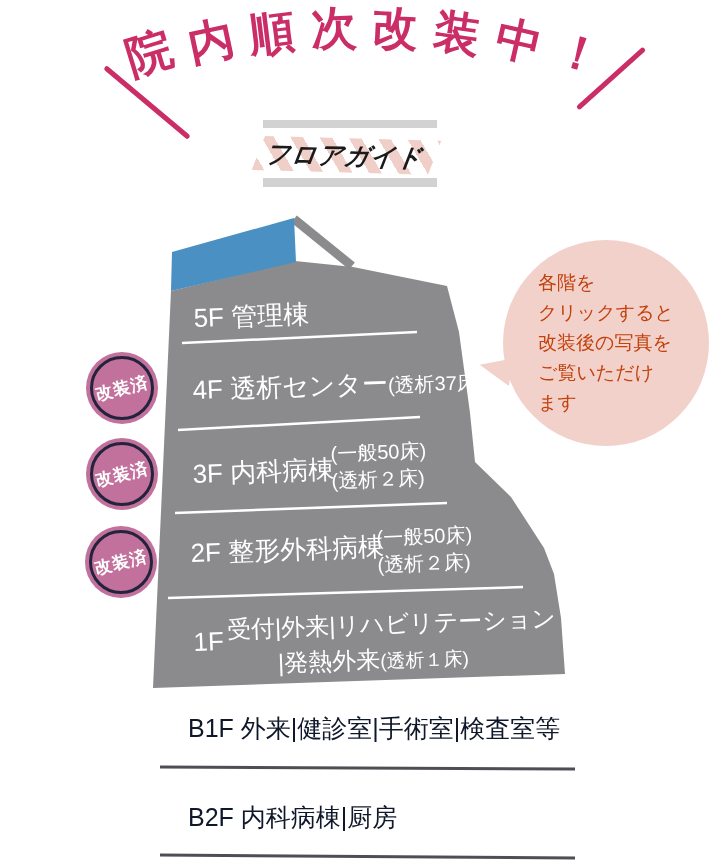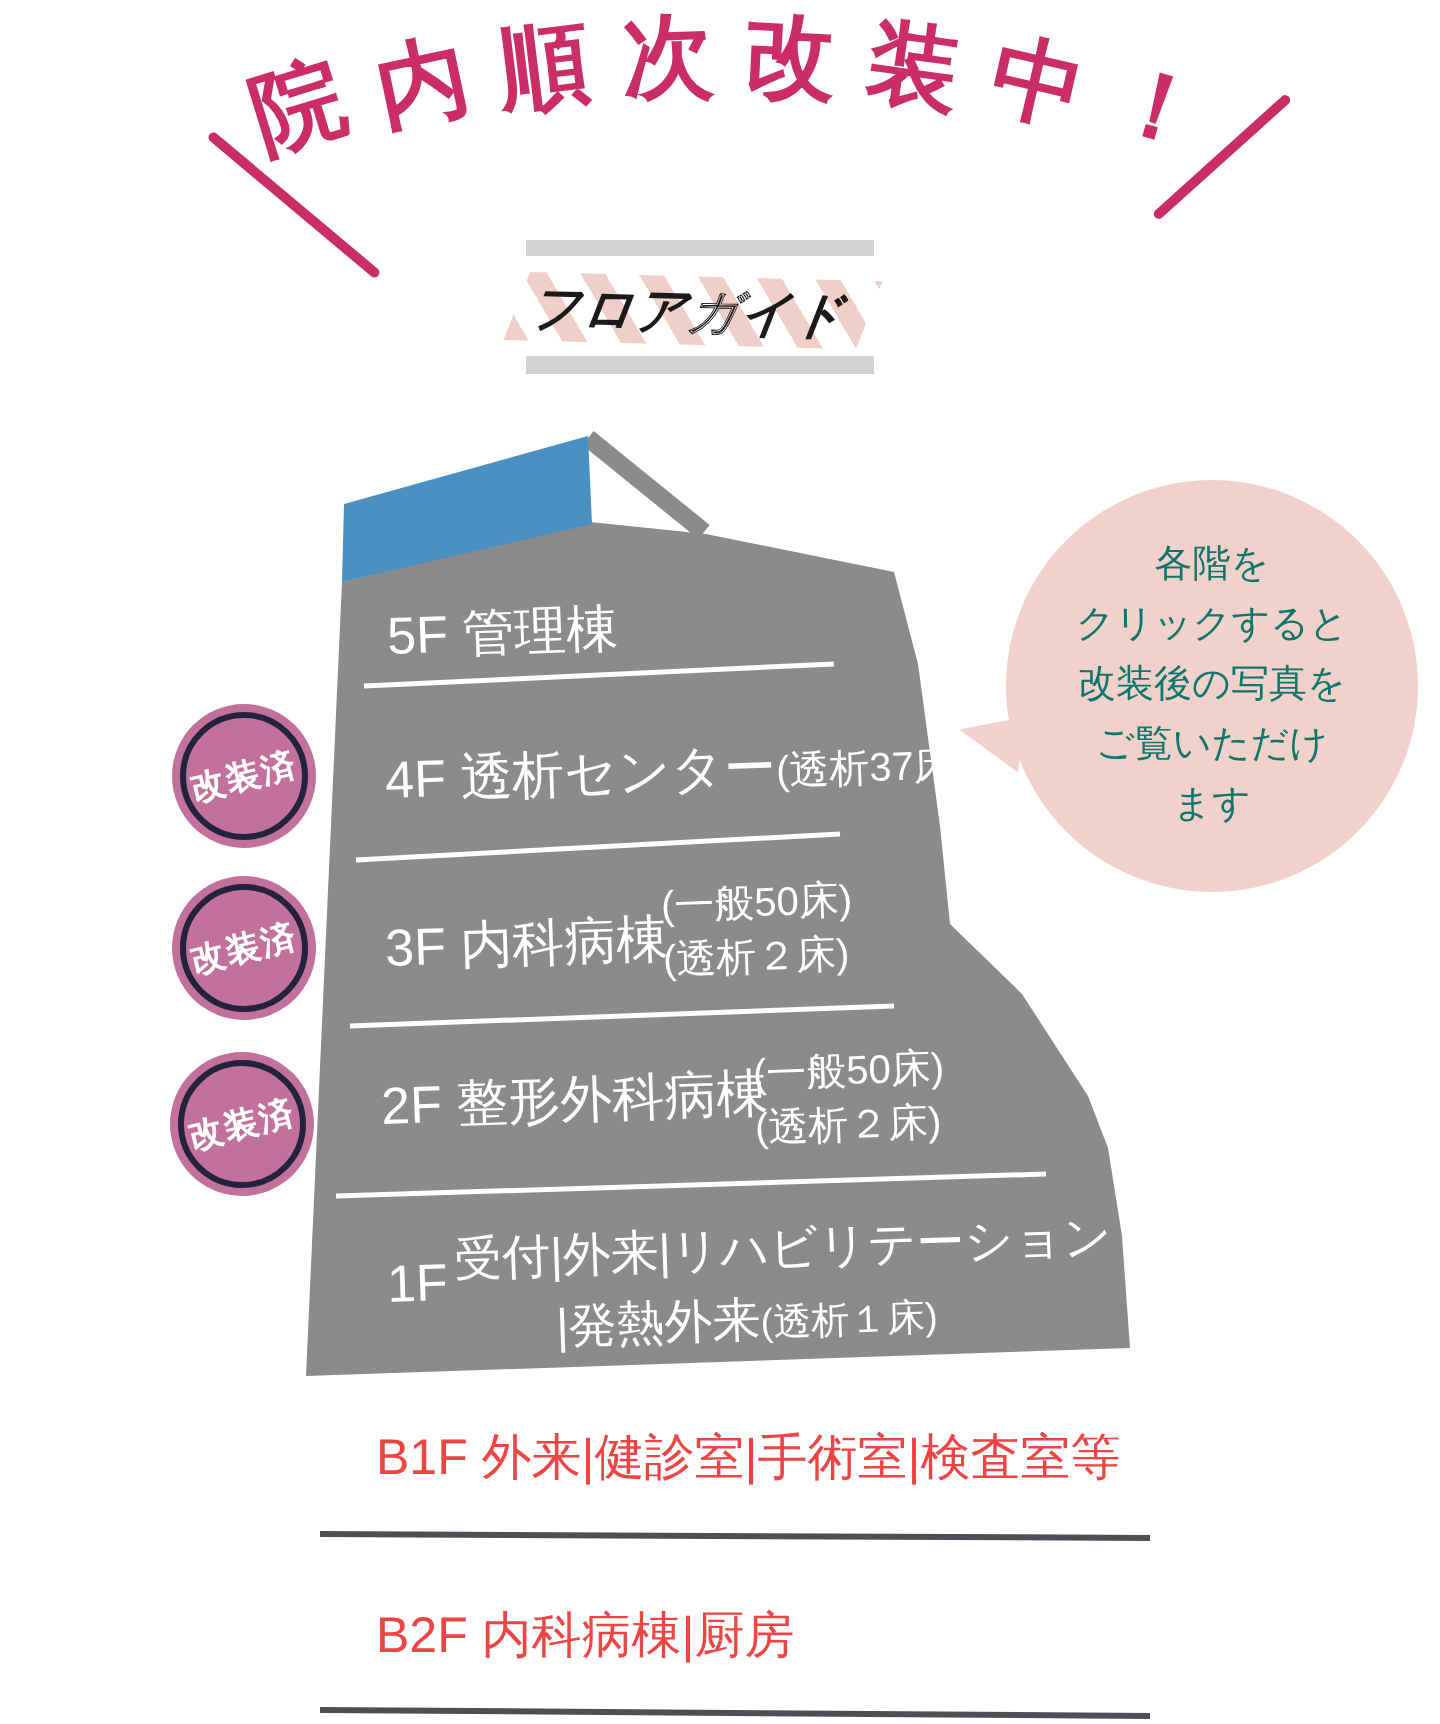--- a/index.html
+++ b/index.html
@@ -34,41 +34,41 @@
   
   .bsvg{position:absolute;left:0;top:0;}
   
   .floor{position:absolute;color:#ffffff;transform:rotate(-2deg);transform-origin:left top;white-space:nowrap;}
   .floor .main{font-size:26px;}
   .floor .sub{font-size:20px;}
   .notes{position:absolute;color:#ffffff;font-size:20px;line-height:27px;transform:rotate(-2deg);white-space:nowrap;}
   .f1line{position:absolute;color:#ffffff;font-size:24px;transform:rotate(-2deg);white-space:nowrap;}
   .f1line .sub{font-size:19px;}
   
-  .basement{position:absolute;color:#ef4444;font-size:25px;white-space:nowrap;}
+  .basement{position:absolute;color:#0f172a;font-size:25px;white-space:nowrap;}
   
   .badge{
     position:absolute;width:72px;height:72px;border-radius:50%;
     background:#c2709c;display:flex;align-items:center;justify-content:center;
   }
   .badge .ring{
     position:absolute;left:4px;top:4px;right:4px;bottom:4px;
     border:3px solid #23233b;border-radius:50%;
   }
   .badge .lbl{
     position:relative;color:#ffffff;font-size:17px;font-weight:bold;
     transform:rotate(-14deg);letter-spacing:1px;
   }
   
   .bubble{
     position:absolute;left:503px;top:240px;width:206px;height:206px;border-radius:50%;
     background:#f2d1cb;display:flex;align-items:center;justify-content:center;
   }
   .bubble-text{
-    white-space:pre-line;text-align:center;font-size:19px;line-height:30px;color:#0f766e;
+    white-space:pre-line;text-align:left;font-size:19px;line-height:30px;color:#c2410c;
   }
   .bubble-tail{
     position:absolute;left:479px;top:356px;width:0;height:0;
     border-top:11px solid rgba(0,0,0,0);
     border-bottom:17px solid rgba(0,0,0,0);
     border-right:32px solid #f2d1cb;
     transform:rotate(8deg);
   }
 </style>
 </head>

